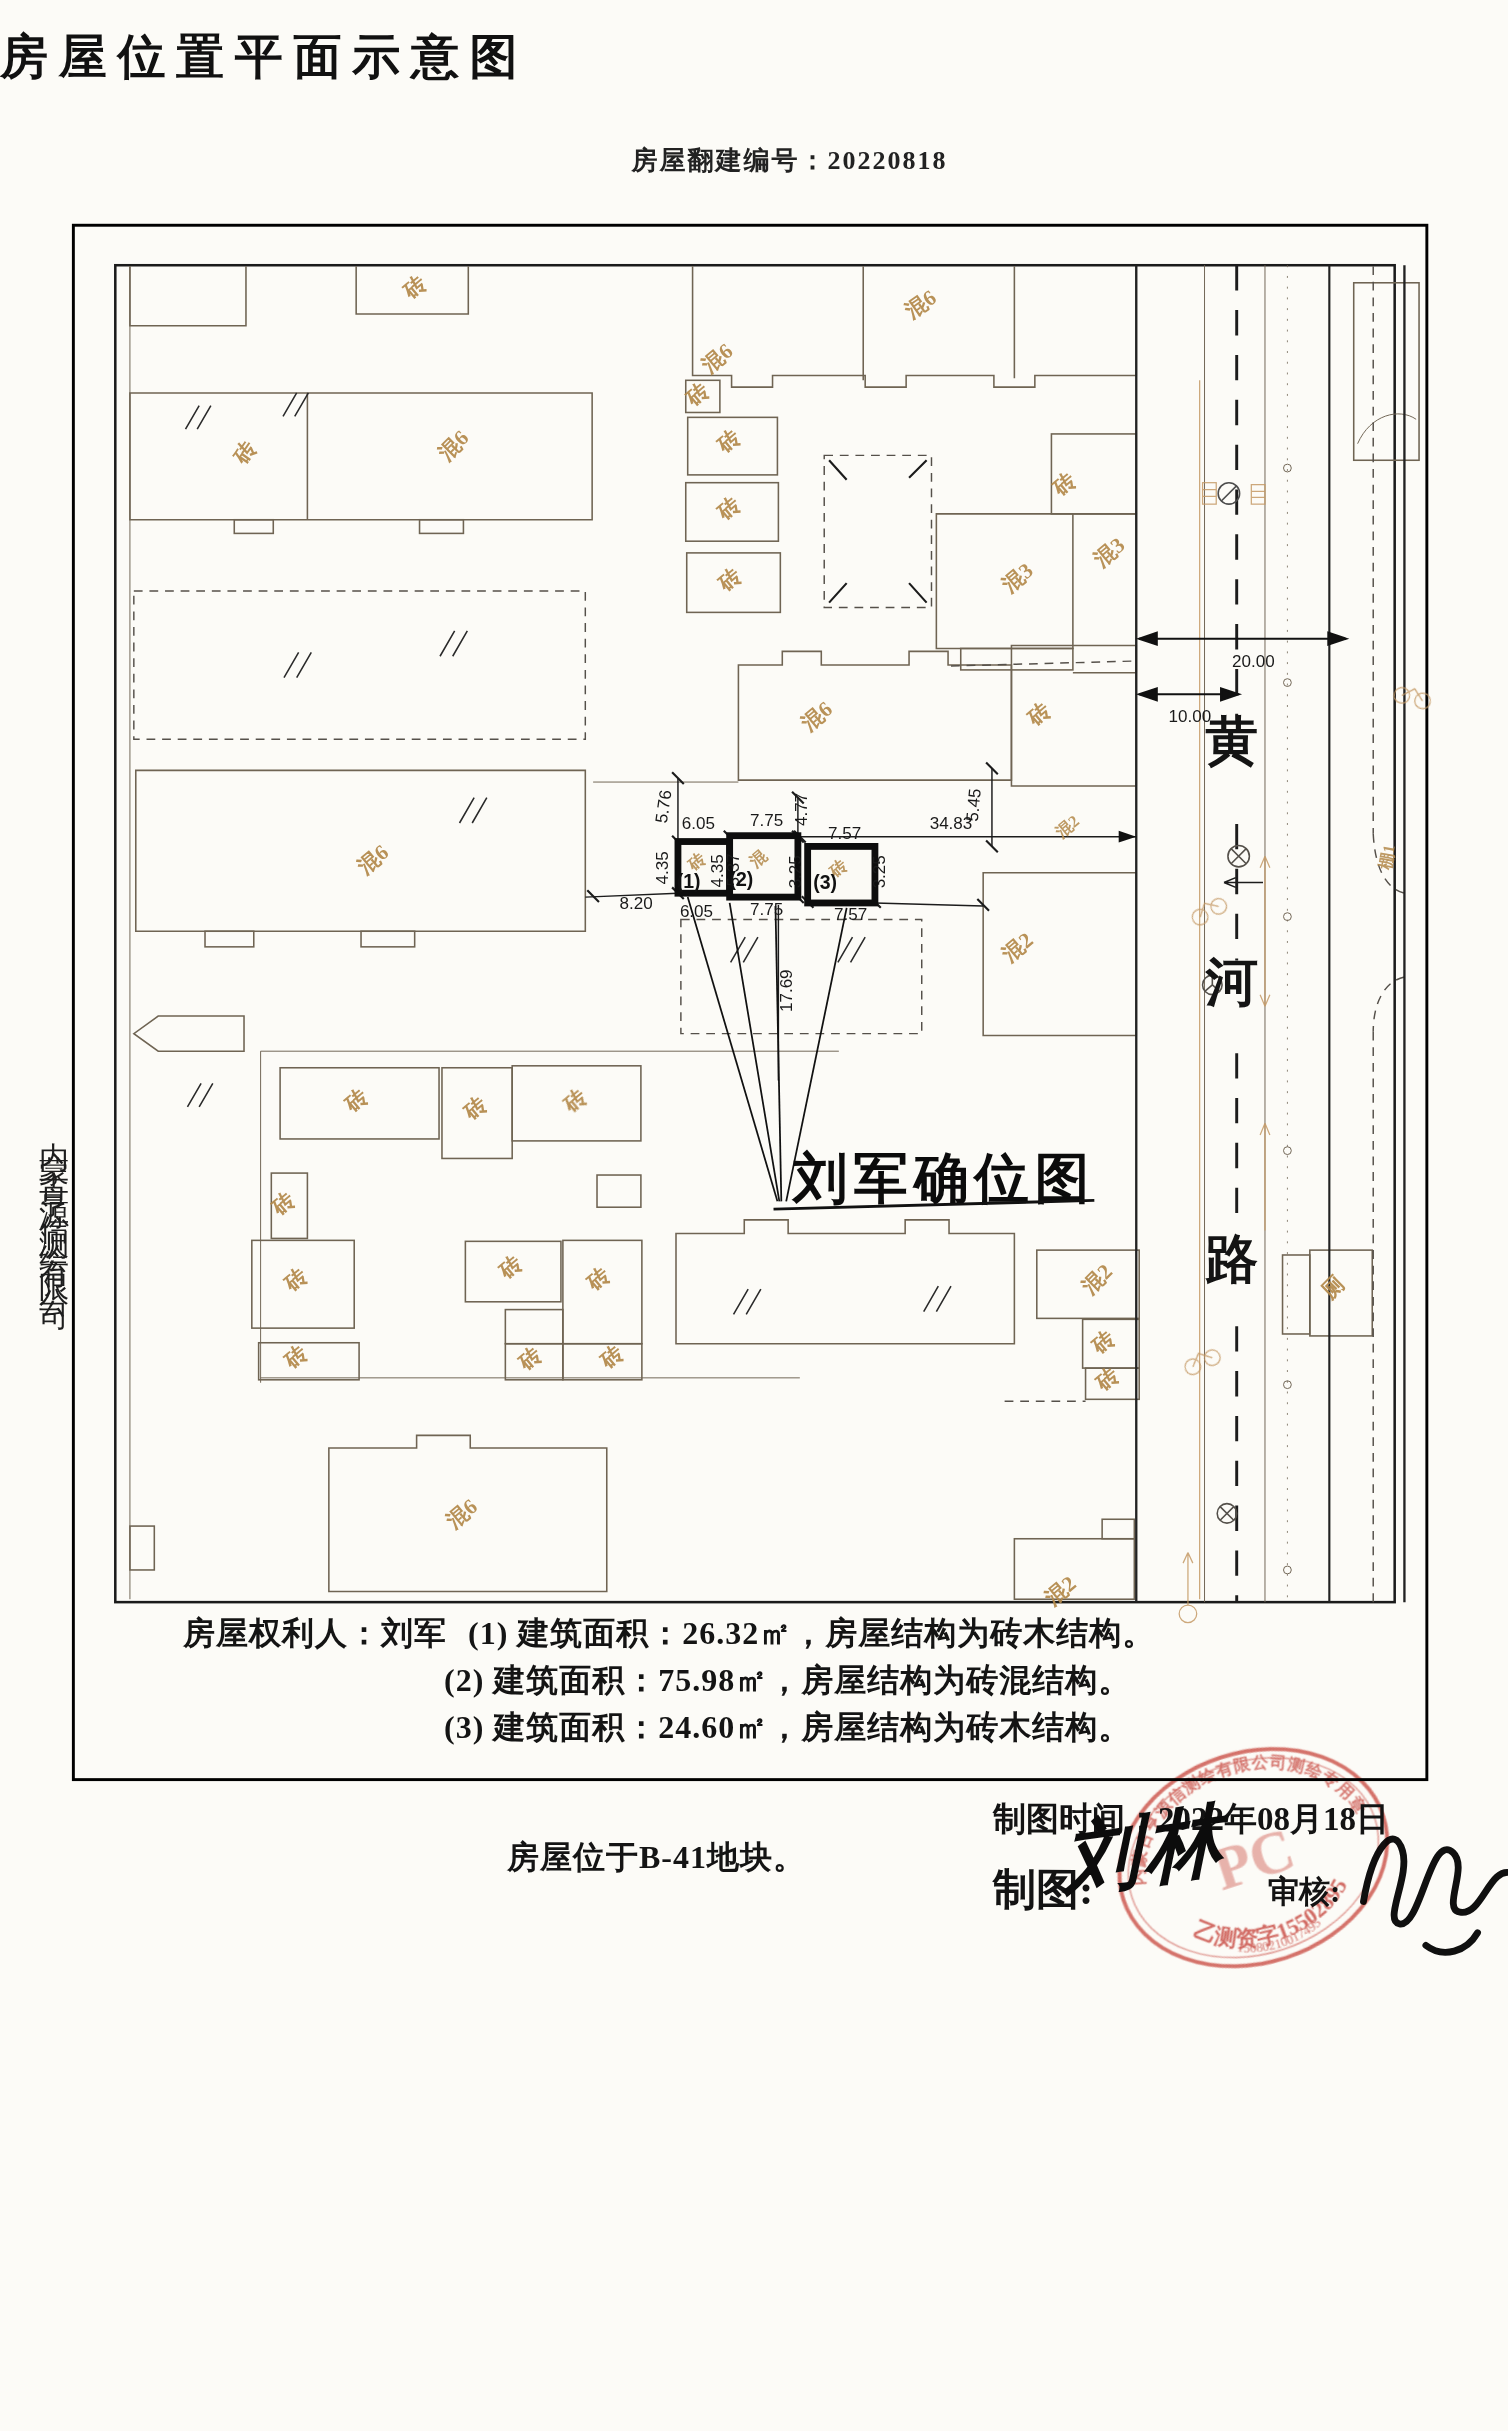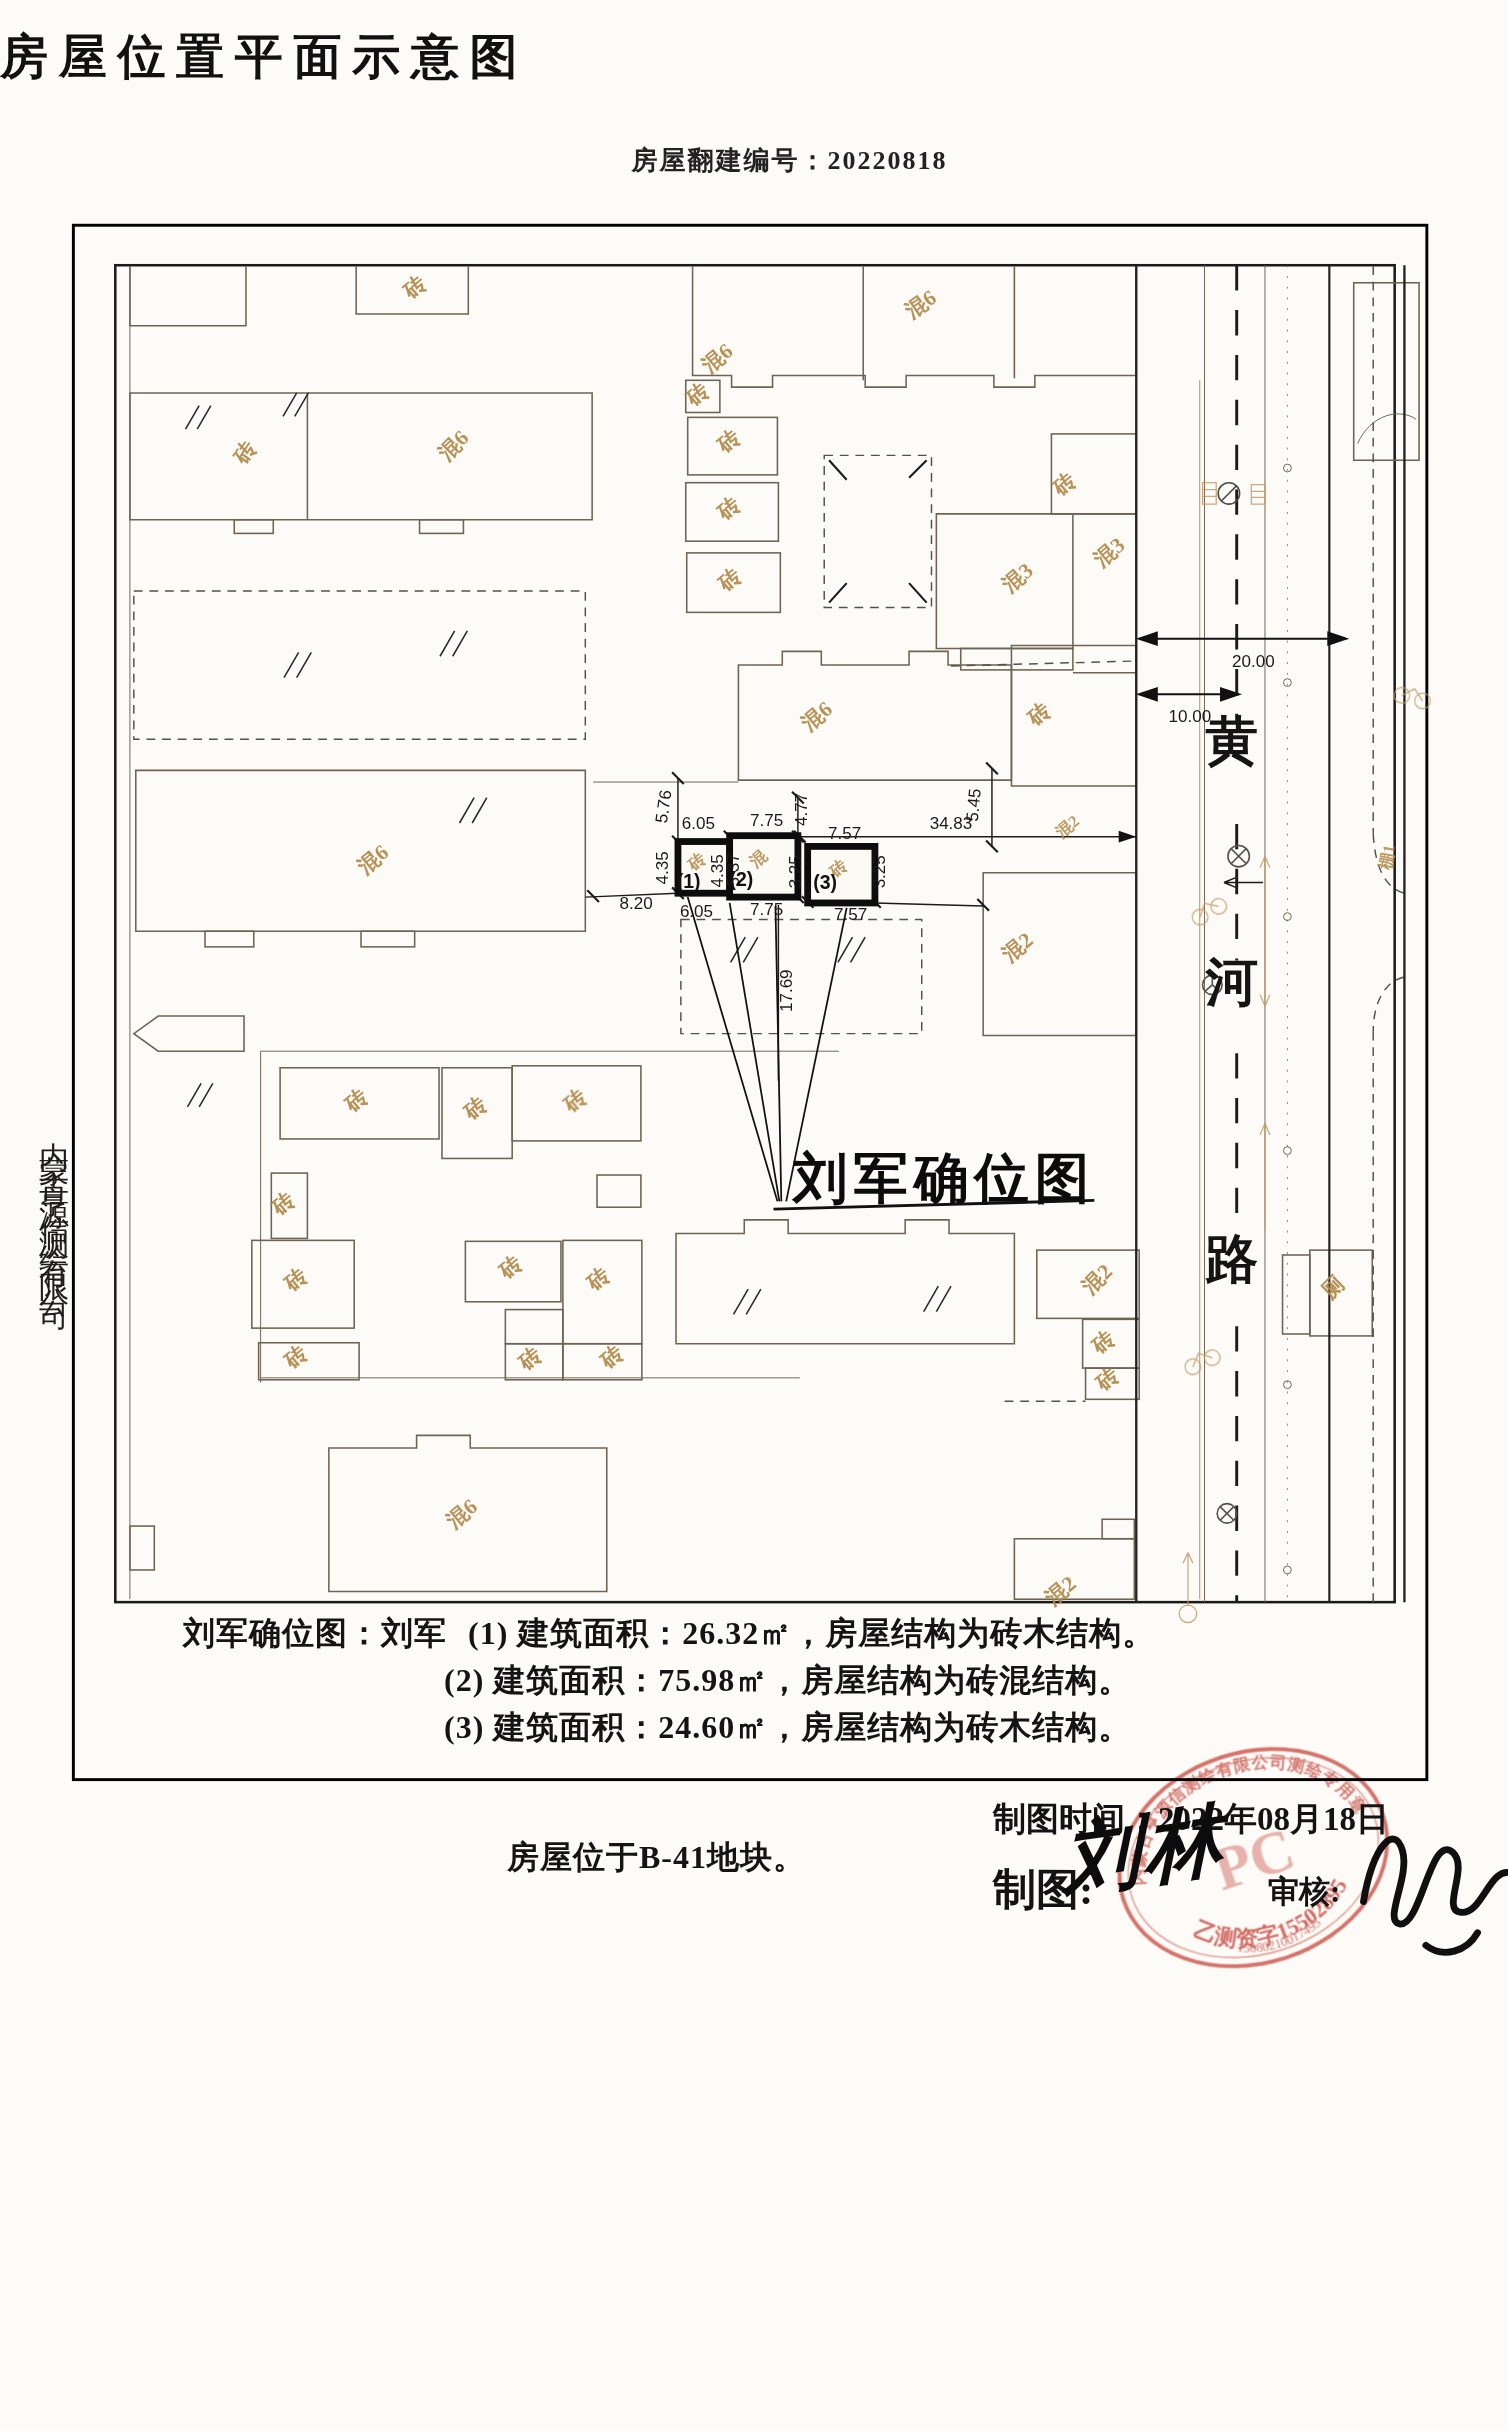--- a/index.html
+++ b/index.html
@@ -344,21 +344,21 @@
       <textPath href="#seal-arc-ser" startOffset="50%" text-anchor="middle">15080210017495</textPath>
     </text>
   </g>
 </svg>
 
 <div class="abs page-title">房屋位置平面示意图</div>
 <div class="abs page-subtitle">房屋翻建编号：20220818</div>
 
 <div class="abs company-vertical">内蒙古亨源信测绘有限公司</div>
 
-<div class="abs note-line" style="left:183px;top:1612px">刘军确位图：刘军</div>
+<div class="abs note-line" style="left:183px;top:1612px">房屋权利人：刘军</div>
 <div class="abs note-line" style="left:468px;top:1612px">(1) 建筑面积：26.32㎡，房屋结构为砖木结构。</div>
 <div class="abs note-line" style="left:444px;top:1659px">(2) 建筑面积：75.98㎡，房屋结构为砖混结构。</div>
 <div class="abs note-line" style="left:444px;top:1706px">(3) 建筑面积：24.60㎡，房屋结构为砖木结构。</div>
 <div class="abs note-line" style="left:507px;top:1836px">房屋位于B-41地块。</div>
 
 <div class="abs footer-line" style="left:993px;top:1797px">制图时间：2022年08月18日</div>
 <div class="abs footer-line" style="left:993px;top:1861px;font-size:43px">制图:</div>
 <div class="abs signature-liulin" style="left:1065px;top:1810px">刘林</div>
 <div class="abs footer-line" style="left:1268px;top:1871px;font-size:31px">审核:</div>
 

